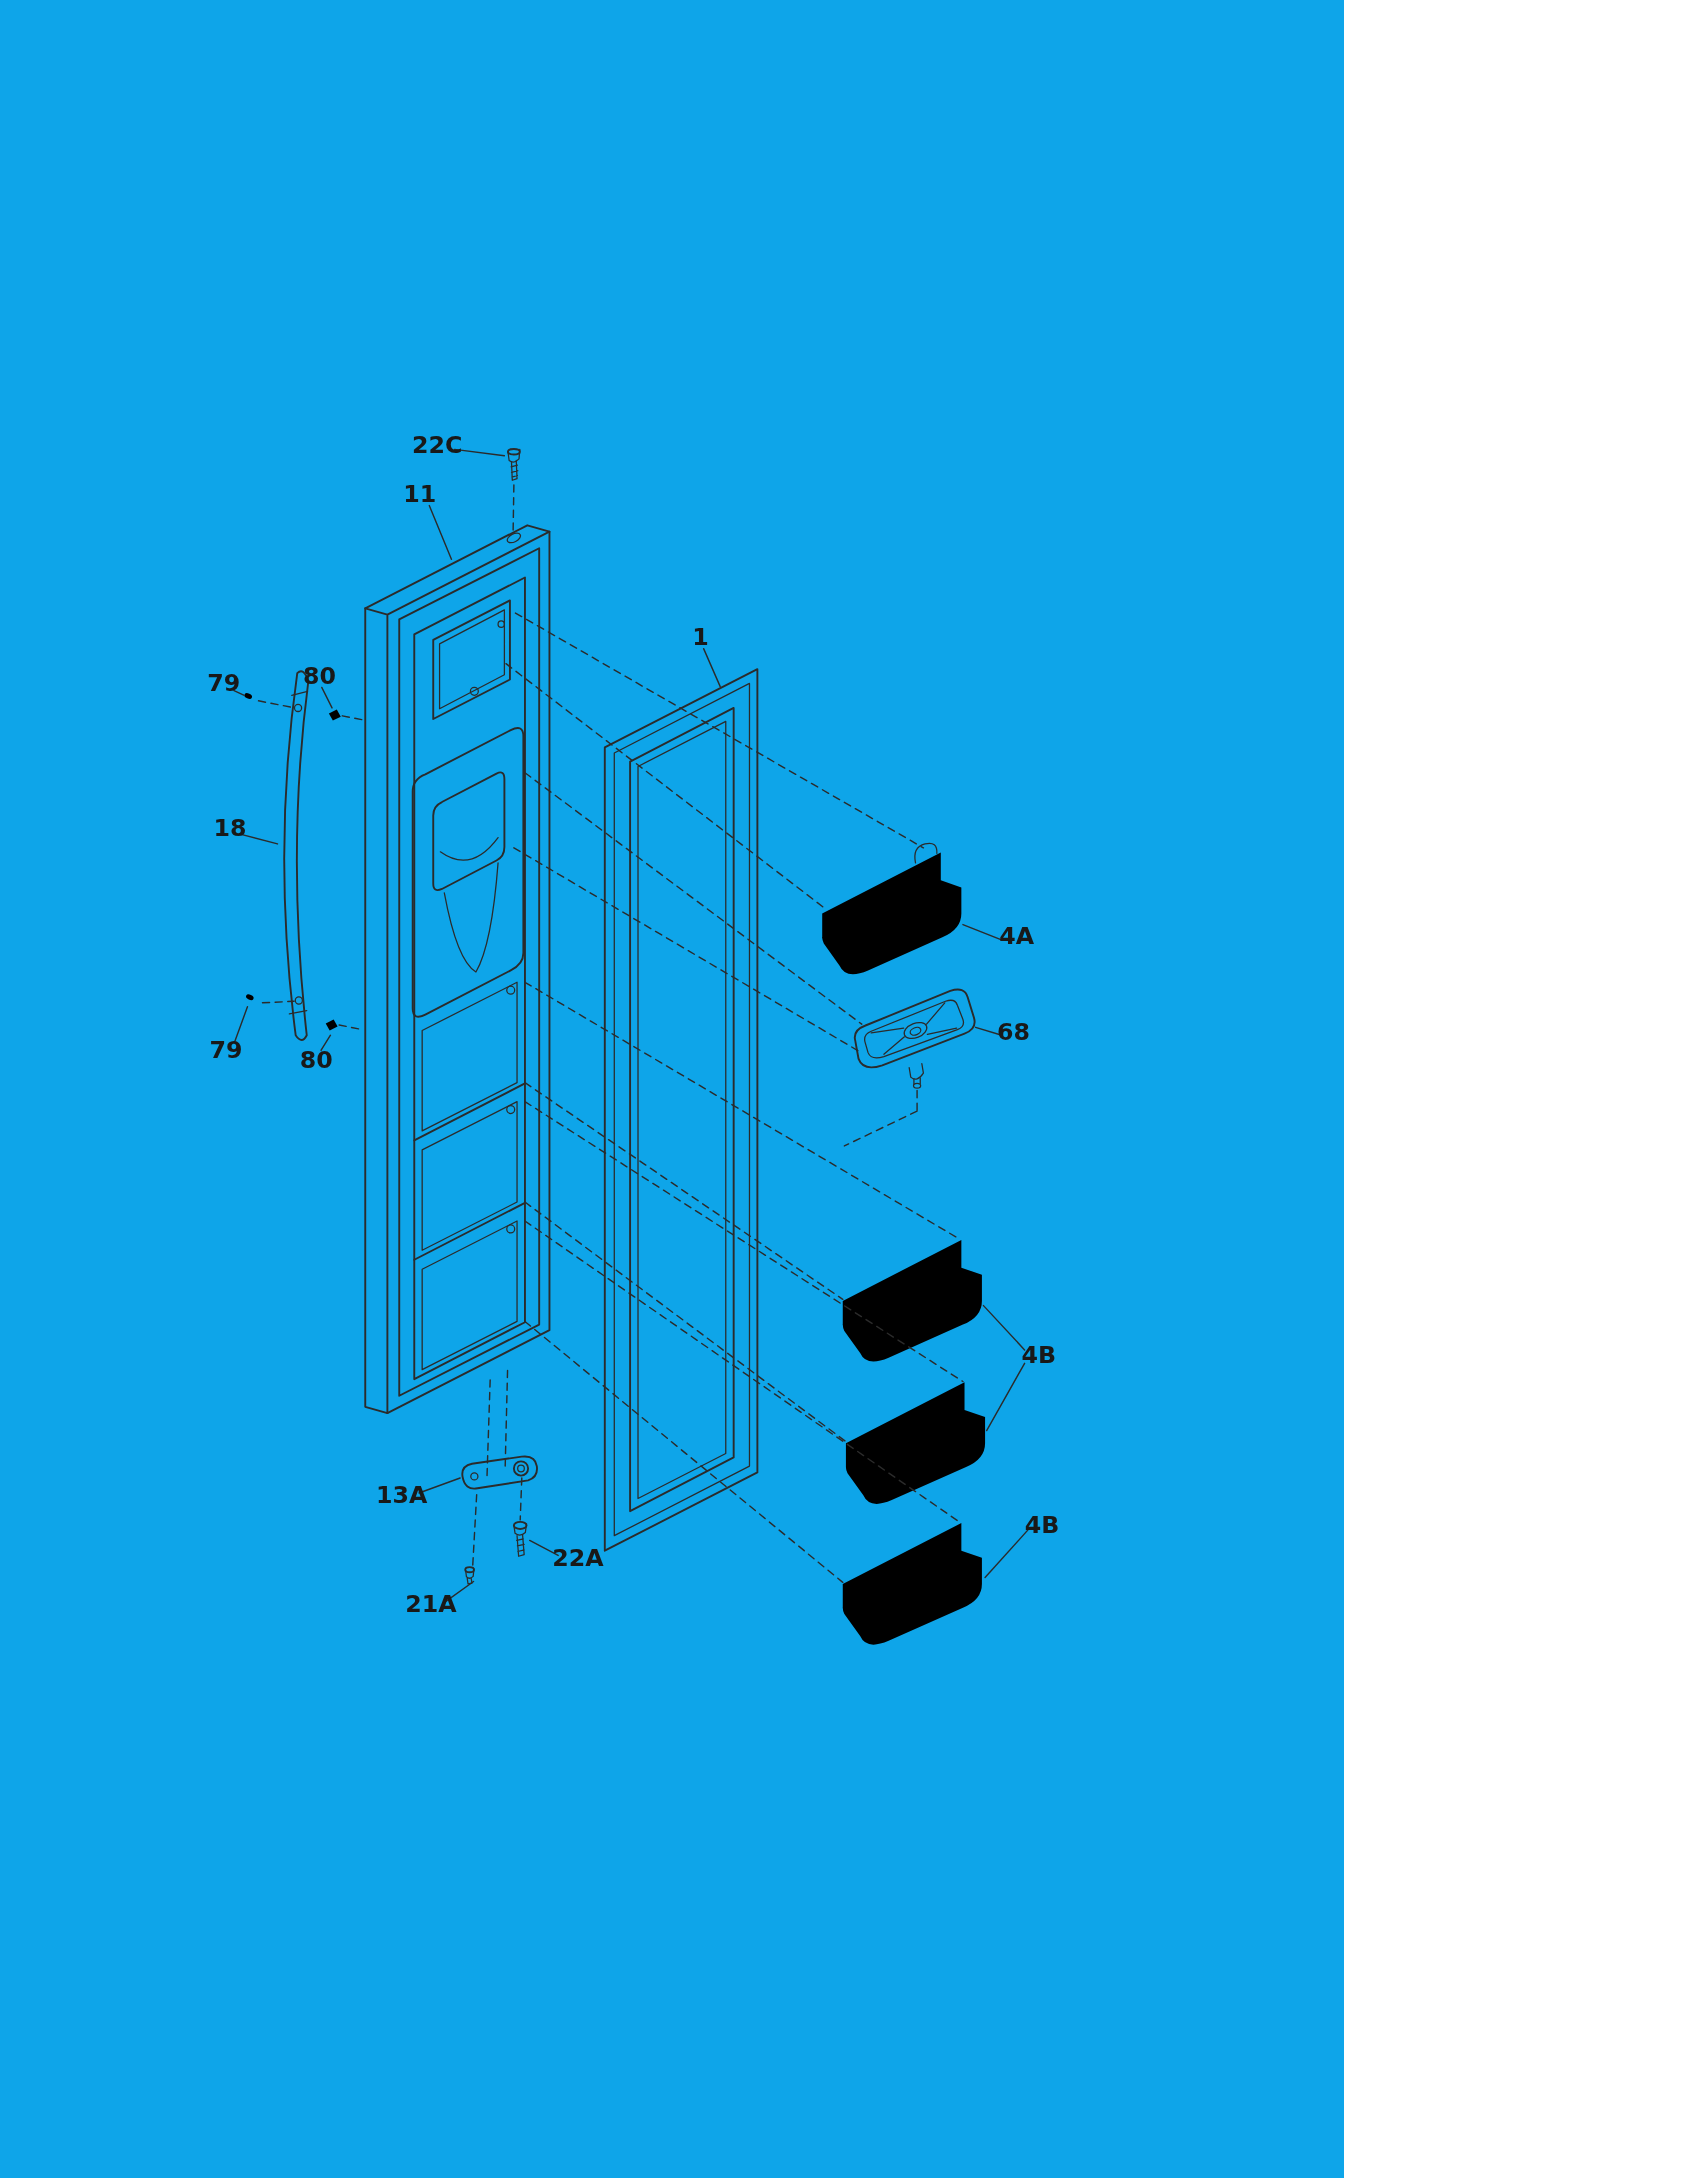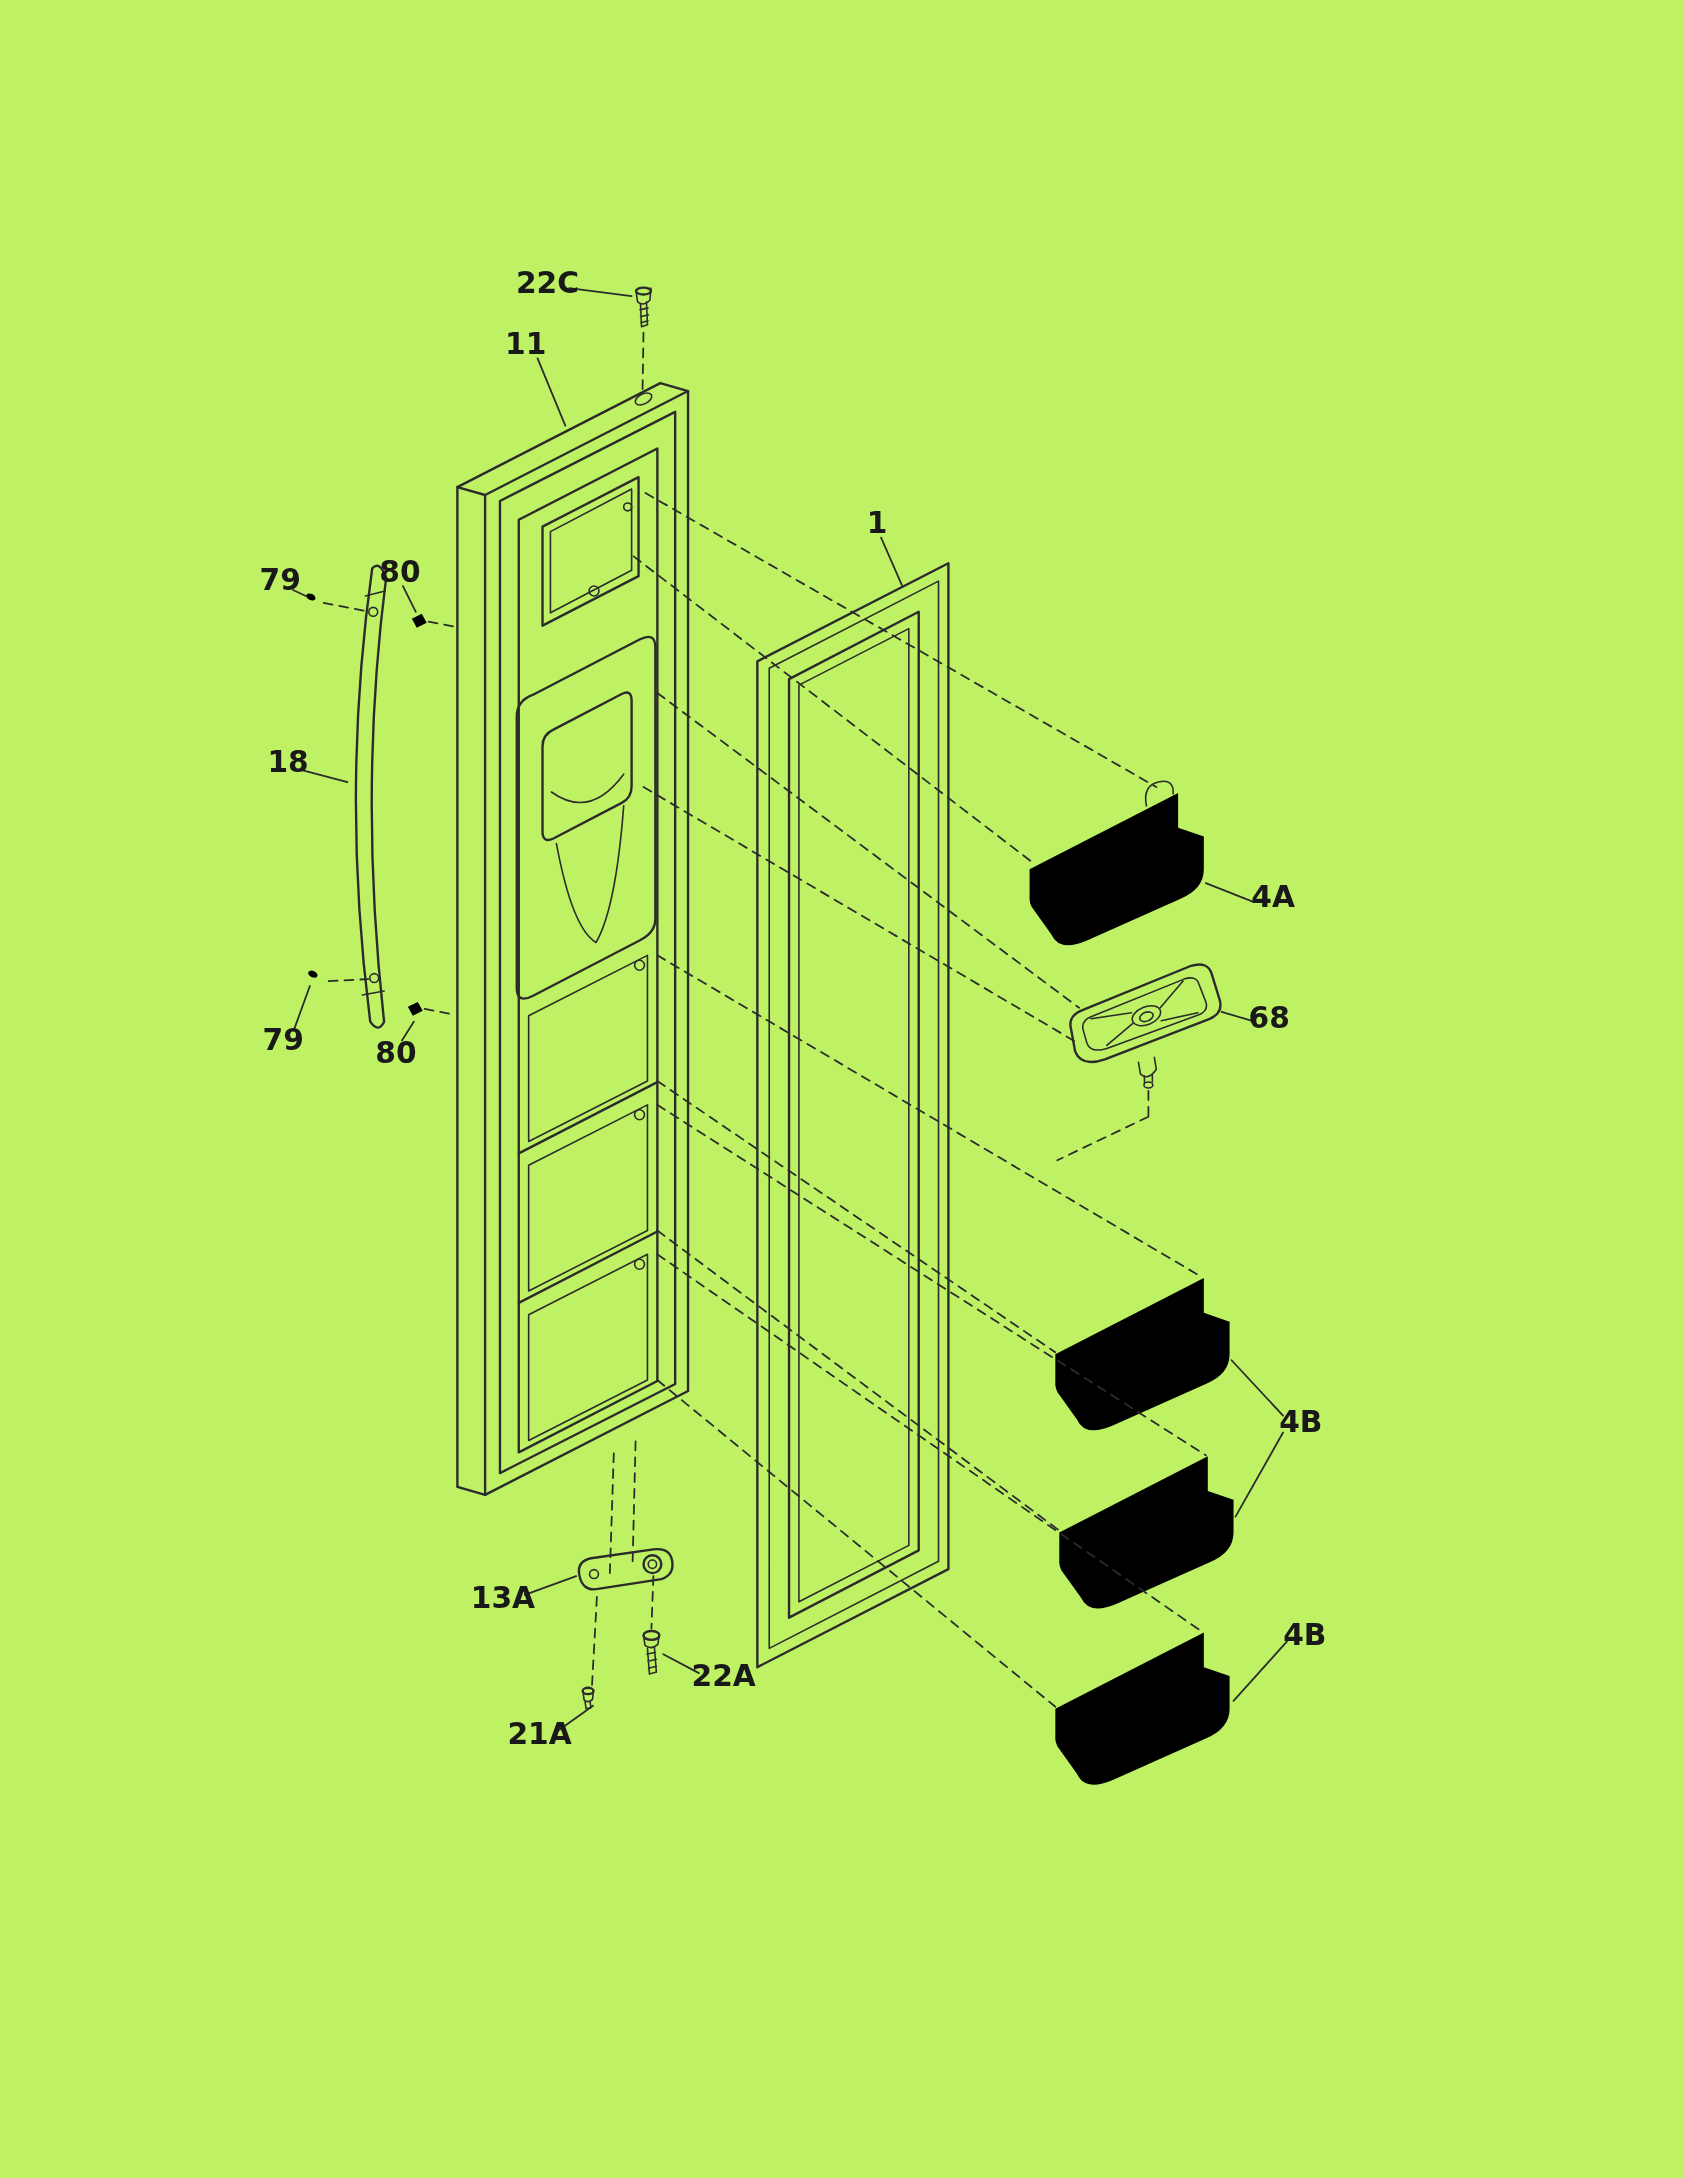--- a/index.html
+++ b/index.html
@@ -1,17 +1,17 @@
 <!DOCTYPE html>
 <html style="--line: #2b2b2b; --label: #191919;"><head>
 <meta charset="utf-8">
 <style>
   :root{ --line:#2b2b2b; --label:#191919; }
   html,body{margin:0;padding:0;background:#ffffff;}
-  .page{position:relative;width:1683px;height:2178px;background:#bef264;overflow:hidden;}
+  .page{position:relative;width:1344px;height:2178px;background:#0ea5e9;overflow:hidden;}
   svg{display:block;width:100%;height:100%;}
   .art path,.art circle,.art ellipse,.art line{
     fill:none;stroke:var(--line);stroke-width:2.4;
     stroke-linecap:round;stroke-linejoin:round;
   }
   .art .thin{stroke-width:1.6;}
   .art .dash{stroke-width:1.8;stroke-dasharray:9 7;}
   .art .leader{stroke-width:1.8;}
   .labels text{
     font:700 30px "DejaVu Sans", sans-serif;

